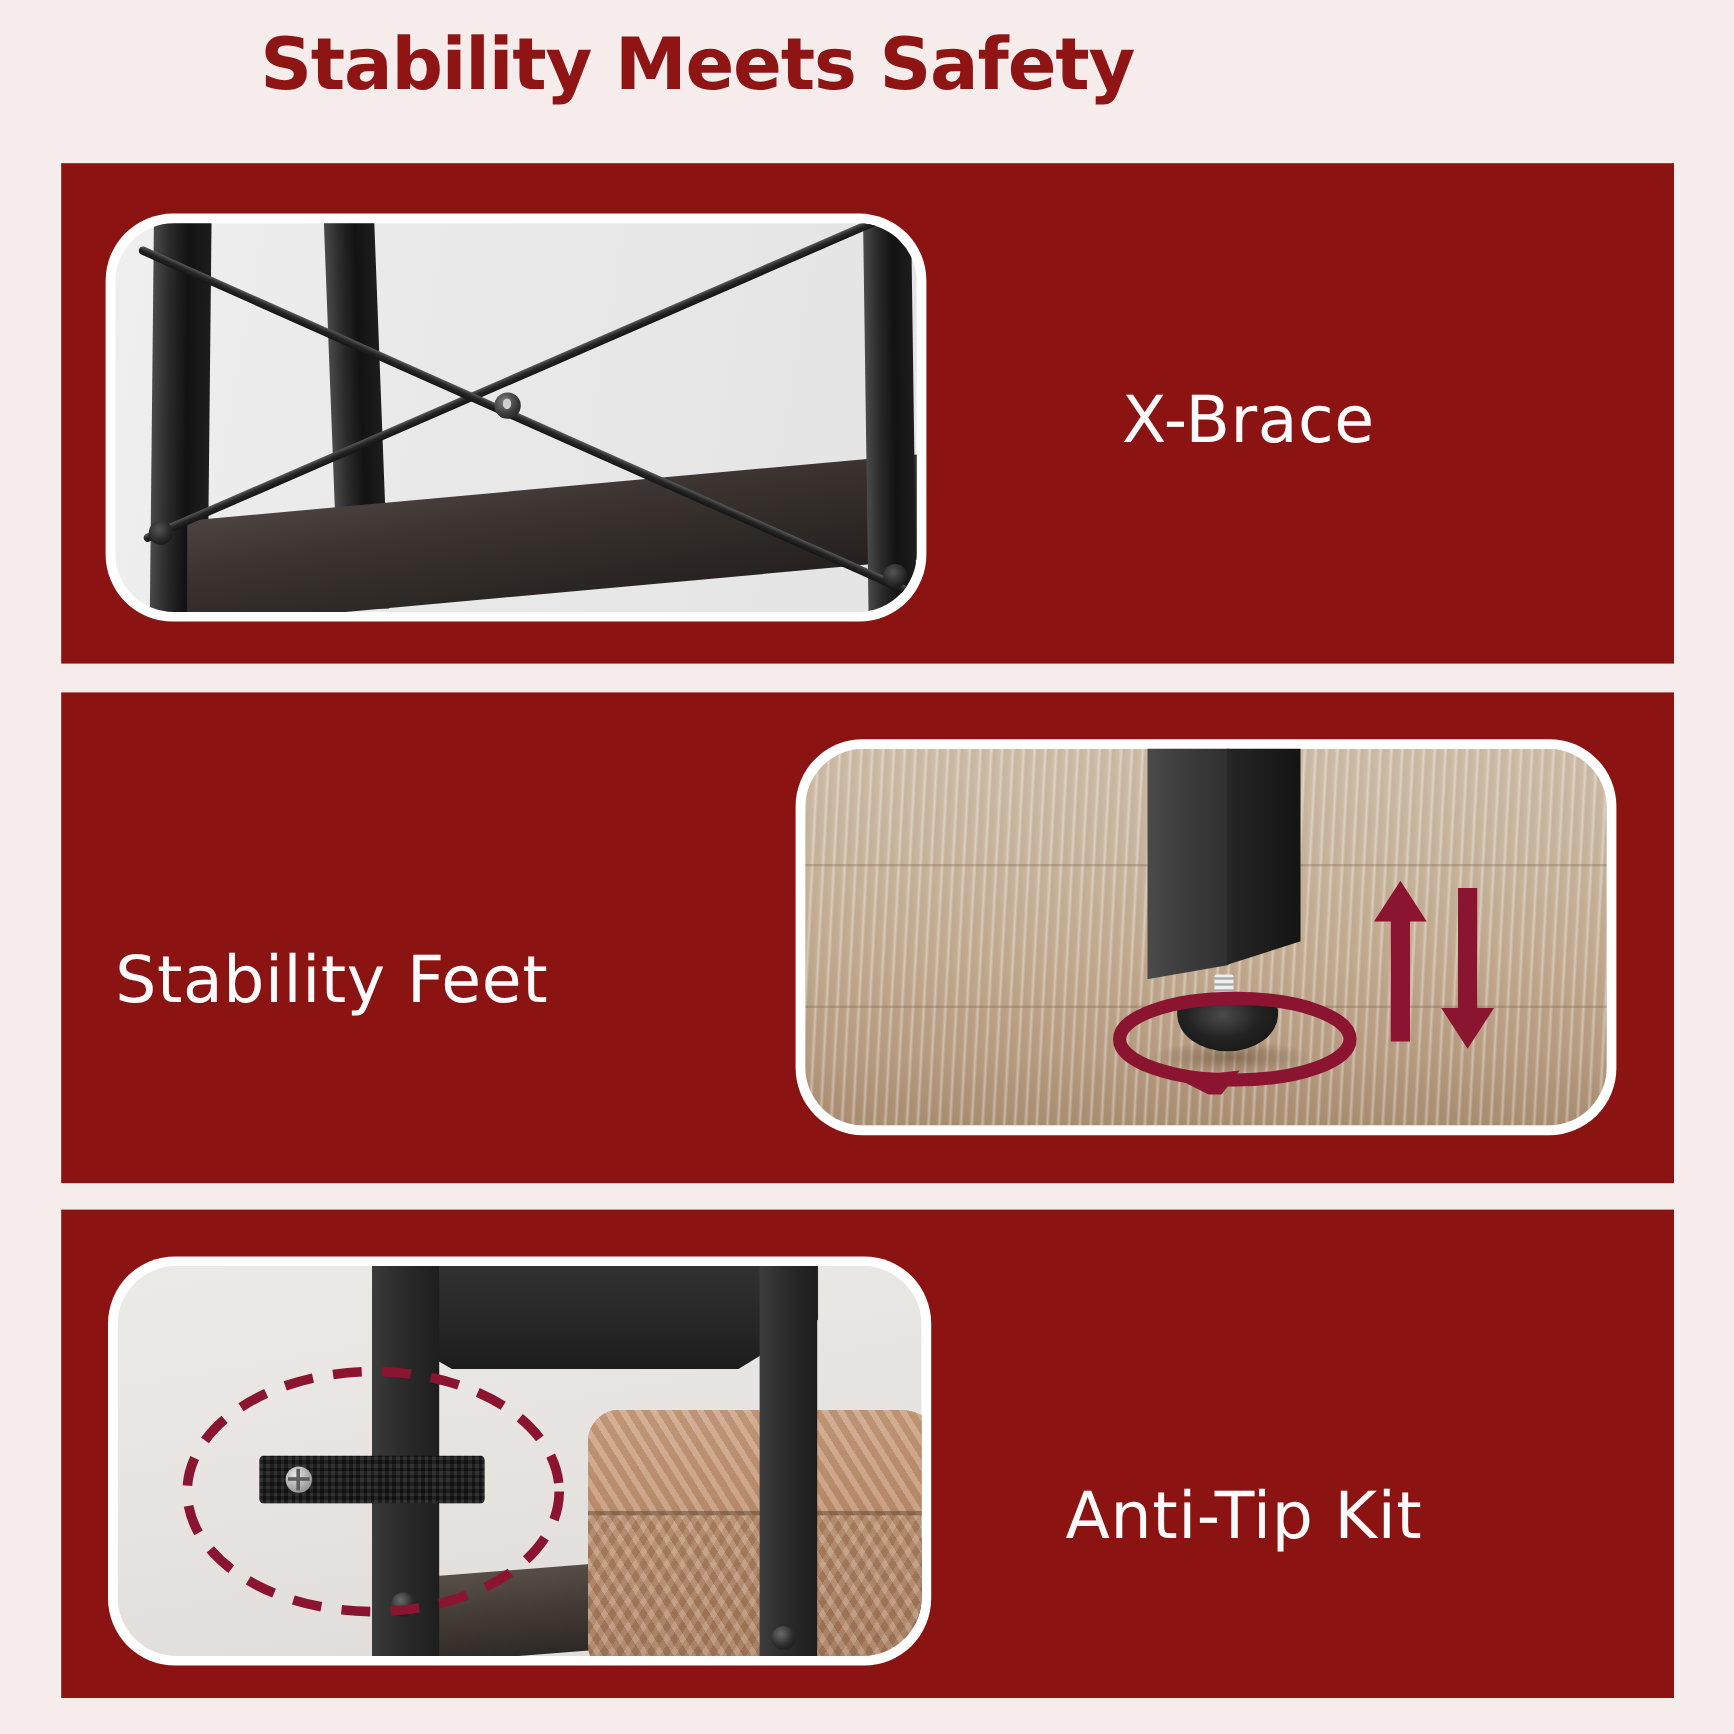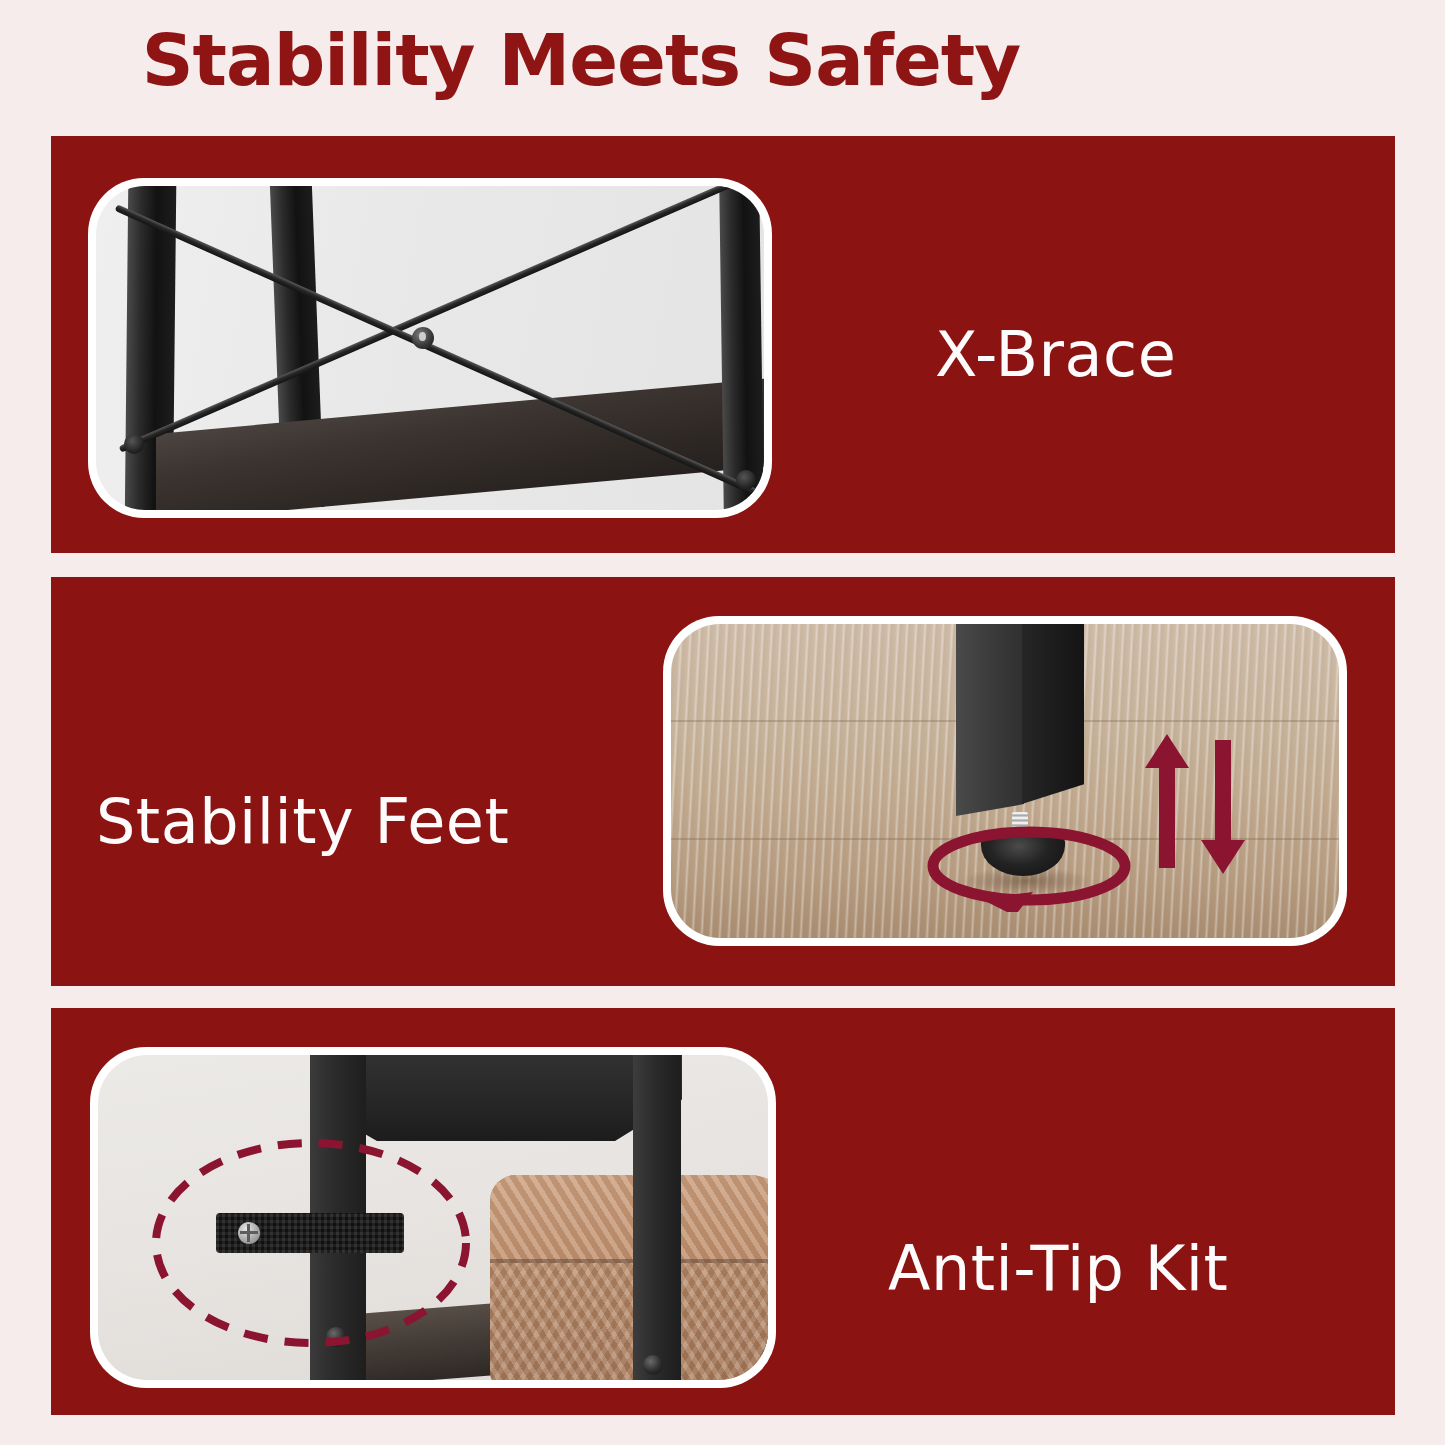--- a/index.html
+++ b/index.html
@@ -17,21 +17,21 @@
 
   
   .page-title {
     position: absolute;
     left: 0;
     top: 24px;
     width: 1162px;
     text-align: center;
     font-family: "DejaVu Sans", sans-serif;
     font-weight: bold;
-    font-size: 72px;
+    font-size: 60px;
     letter-spacing: -1px;
     color: #8f1515;
     line-height: 1;
     white-space: nowrap;
   }
 
   
   .panel {
     position: absolute;
     left: 51px;
@@ -41,21 +41,21 @@
   }
   #panel-1 { top: 136px;  height: 417px; }
   #panel-2 { top: 577px;  height: 409px; }
   #panel-3 { top: 1008px; height: 407px; }
 
   
   .panel-label {
     position: absolute;
     color: #fdfbfb;
     font-family: "DejaVu Sans", sans-serif;
-    font-size: 62px;
+    font-size: 54px;
     font-weight: 400;
     letter-spacing: 0.5px;
     white-space: nowrap;
   }
   #label-1 { left: 935px; top: 318px;  }
   #label-2 { left: 96px;  top: 785px;  }
   #label-3 { left: 888px; top: 1232px; }
 
   
   .photo-card {

